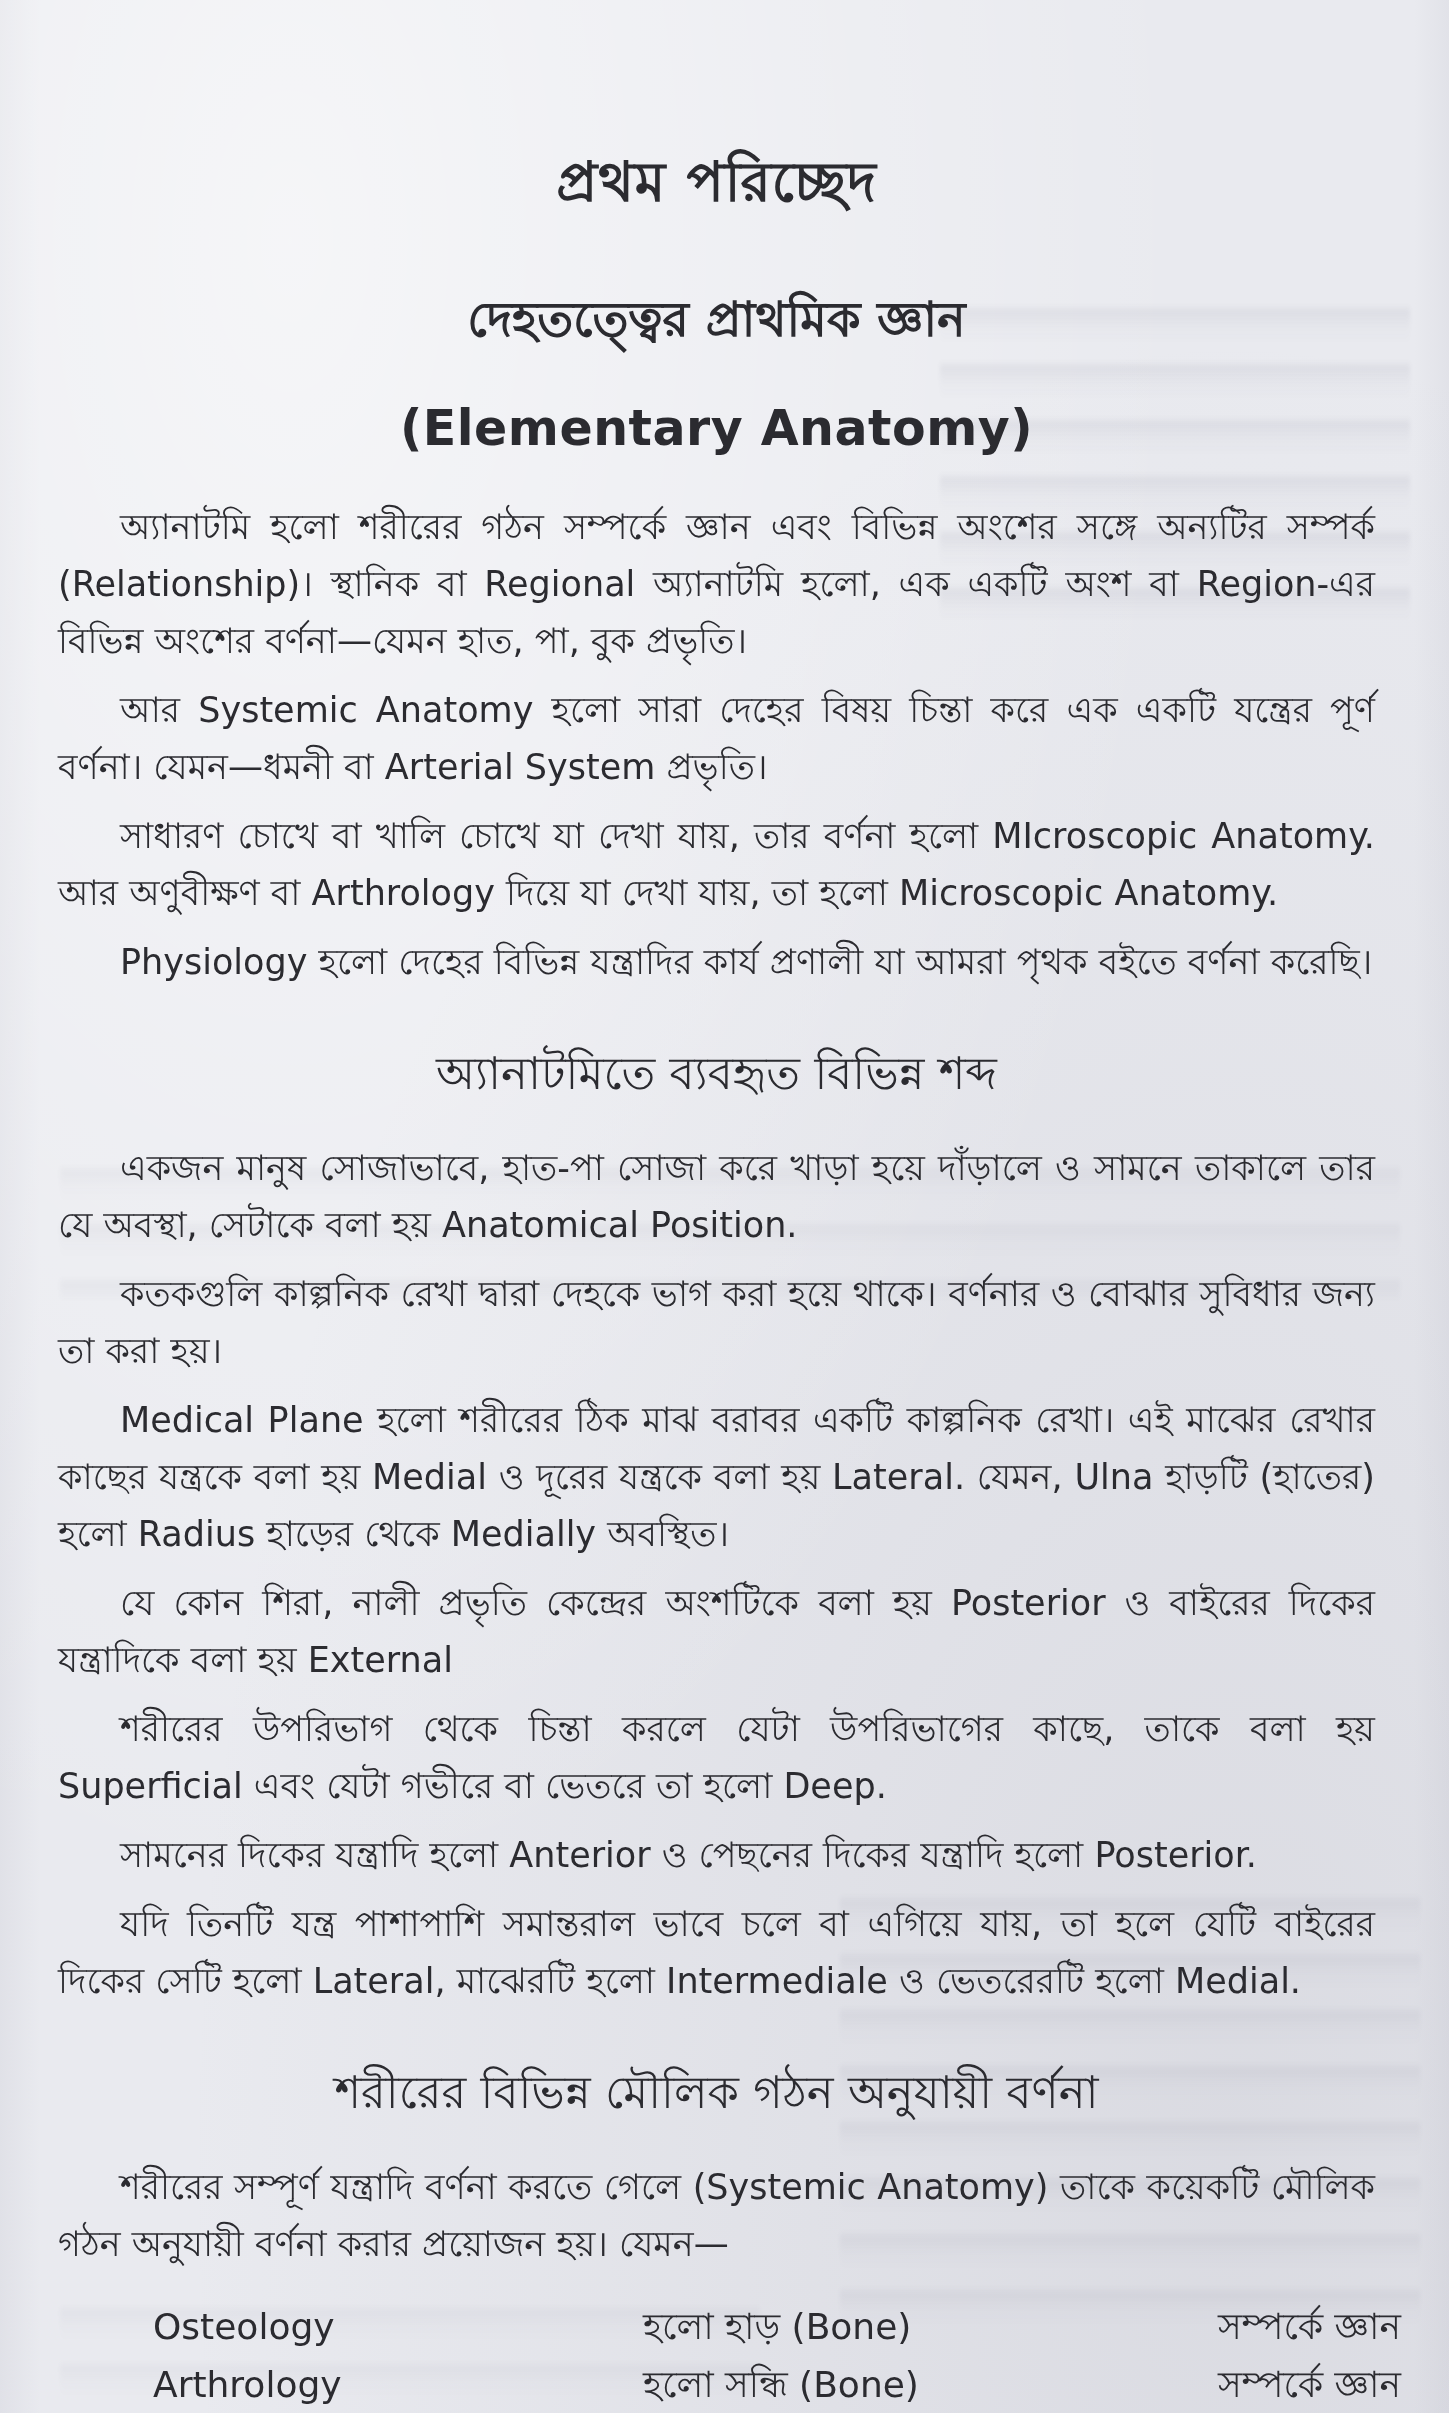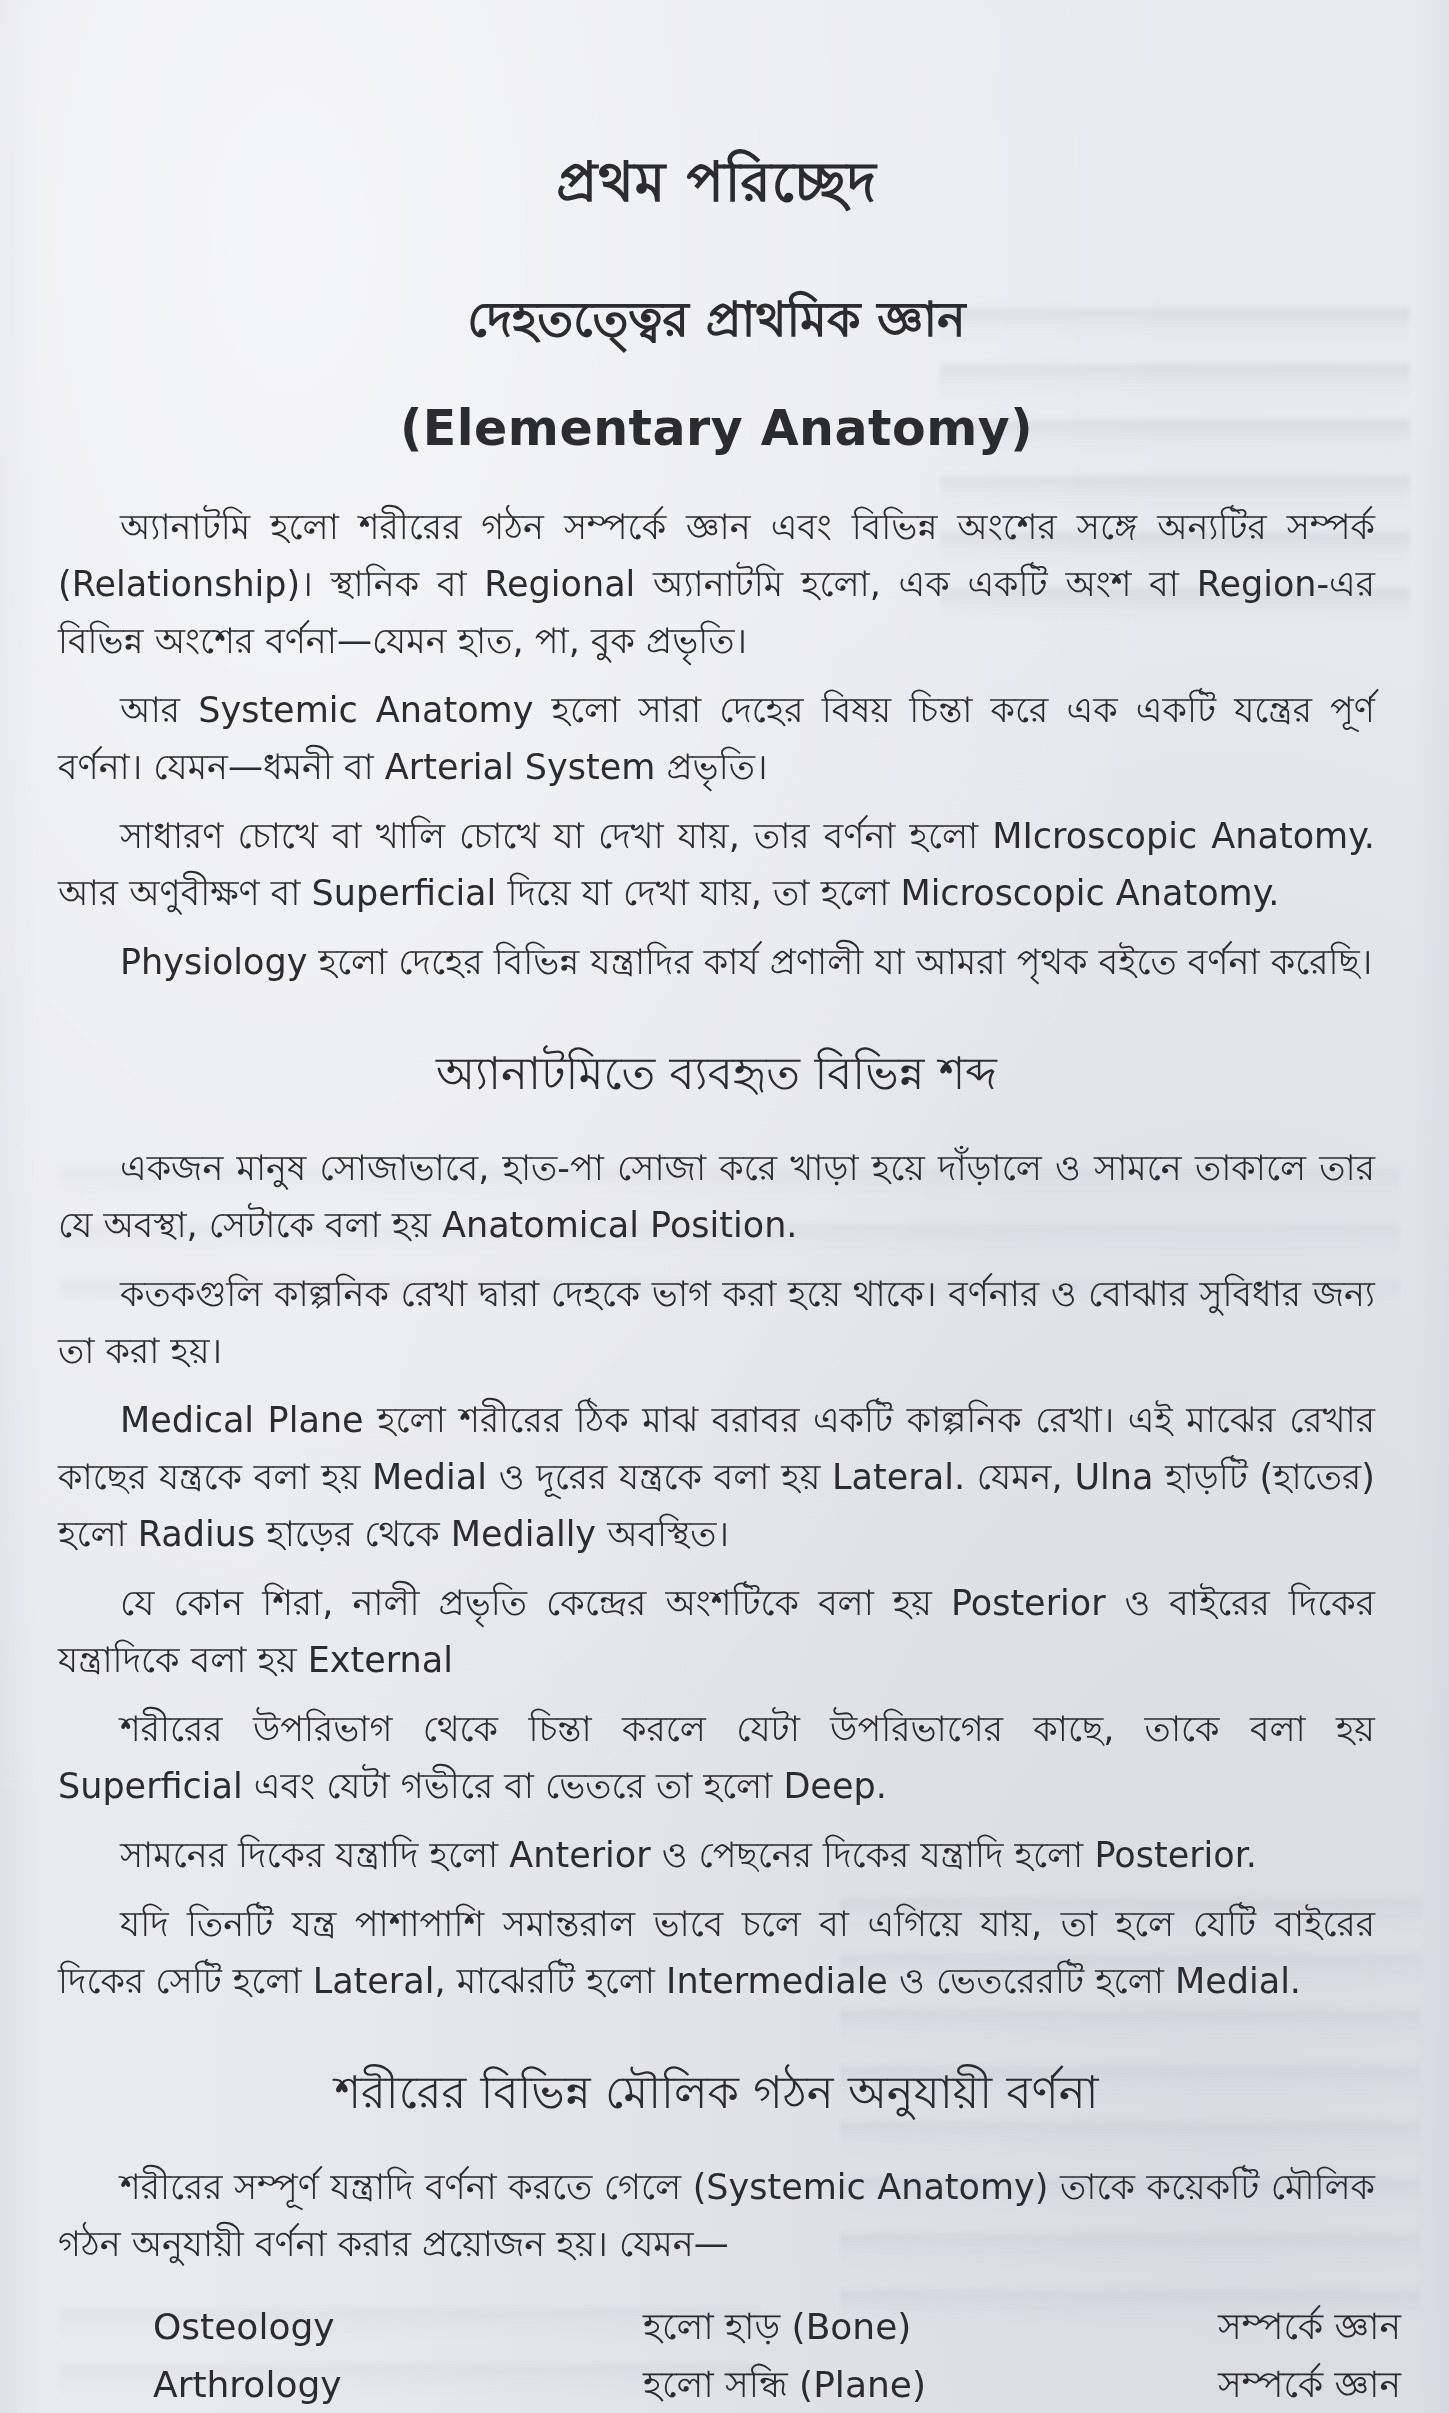--- a/index.html
+++ b/index.html
@@ -103,21 +103,21 @@
   <h1 class="chapter-title center">প্রথম পরিচ্ছেদ</h1>
 
   <h2 class="chapter-subtitle center">দেহতত্ত্বের প্রাথমিক জ্ঞান</h2>
 
   <h2 class="chapter-subtitle-en center">(Elementary Anatomy)</h2>
 
   <div style="height:30px;"></div>
 
   <p class="bodytext para">অ্যানাটমি হলো শরীরের গঠন সম্পর্কে জ্ঞান এবং বিভিন্ন অংশের সঙ্গে অন্যটির সম্পর্ক (Relationship)। স্থানিক বা Regional অ্যানাটমি হলো, এক একটি অংশ বা Region-এর বিভিন্ন অংশের বর্ণনা—যেমন হাত, পা, বুক প্রভৃতি।</p>
   <p class="bodytext para">আর Systemic Anatomy হলো সারা দেহের বিষয় চিন্তা করে এক একটি যন্ত্রের পূর্ণ বর্ণনা। যেমন—ধমনী বা Arterial System প্রভৃতি।</p>
-  <p class="bodytext para">সাধারণ চোখে বা খালি চোখে যা দেখা যায়, তার বর্ণনা হলো MIcroscopic Anatomy. আর অণুবীক্ষণ বা Superficial দিয়ে যা দেখা যায়, তা হলো Microscopic Anatomy.</p>
+  <p class="bodytext para">সাধারণ চোখে বা খালি চোখে যা দেখা যায়, তার বর্ণনা হলো MIcroscopic Anatomy. আর অণুবীক্ষণ বা Arthrology দিয়ে যা দেখা যায়, তা হলো Microscopic Anatomy.</p>
   <p class="bodytext para">Physiology হলো দেহের বিভিন্ন যন্ত্রাদির কার্য প্রণালী যা আমরা পৃথক বইতে বর্ণনা করেছি।</p>
 
   <h3 class="section-heading">অ্যানাটমিতে ব্যবহৃত বিভিন্ন শব্দ</h3>
 
   <p class="bodytext para">একজন মানুষ সোজাভাবে, হাত-পা সোজা করে খাড়া হয়ে দাঁড়ালে ও সামনে তাকালে তার যে অবস্থা, সেটাকে বলা হয় Anatomical Position.</p>
   <p class="bodytext para">কতকগুলি কাল্পনিক রেখা দ্বারা দেহকে ভাগ করা হয়ে থাকে। বর্ণনার ও বোঝার সুবিধার জন্য তা করা হয়।</p>
   <p class="bodytext para">Medical Plane হলো শরীরের ঠিক মাঝ বরাবর একটি কাল্পনিক রেখা। এই মাঝের রেখার কাছের যন্ত্রকে বলা হয় Medial ও দূরের যন্ত্রকে বলা হয় Lateral. যেমন, Ulna হাড়টি (হাতের) হলো Radius হাড়ের থেকে Medially অবস্থিত।</p>
   <p class="bodytext para">যে কোন শিরা, নালী প্রভৃতি কেন্দ্রের অংশটিকে বলা হয় Posterior ও বাইরের দিকের যন্ত্রাদিকে বলা হয় External</p>
   <p class="bodytext para">শরীরের উপরিভাগ থেকে চিন্তা করলে যেটা উপরিভাগের কাছে, তাকে বলা হয় Superficial এবং যেটা গভীরে বা ভেতরে তা হলো Deep.</p>
   <p class="bodytext para">সামনের দিকের যন্ত্রাদি হলো Anterior ও পেছনের দিকের যন্ত্রাদি হলো Posterior.</p>
@@ -126,21 +126,21 @@
   <h3 class="section-heading">শরীরের বিভিন্ন মৌলিক গঠন অনুযায়ী বর্ণনা</h3>
 
   <p class="bodytext para">শরীরের সম্পূর্ণ যন্ত্রাদি বর্ণনা করতে গেলে (Systemic Anatomy) তাকে কয়েকটি মৌলিক গঠন অনুযায়ী বর্ণনা করার প্রয়োজন হয়। যেমন—</p>
 
   <div class="terms-table">
     <div class="cell">Osteology</div>
     <div class="cell">হলো হাড় (Bone)</div>
     <div class="cell">সম্পর্কে জ্ঞান</div>
 
     <div class="cell">Arthrology</div>
-    <div class="cell">হলো সন্ধি (Plane)</div>
+    <div class="cell">হলো সন্ধি (Bone)</div>
     <div class="cell">সম্পর্কে জ্ঞান</div>
 
     <div class="cell">Myology</div>
     <div class="cell">হলো পেশী (Muscle)</div>
     <div class="cell">সম্পর্কে জ্ঞান</div>
 
   </div>
 
 </div>
 

